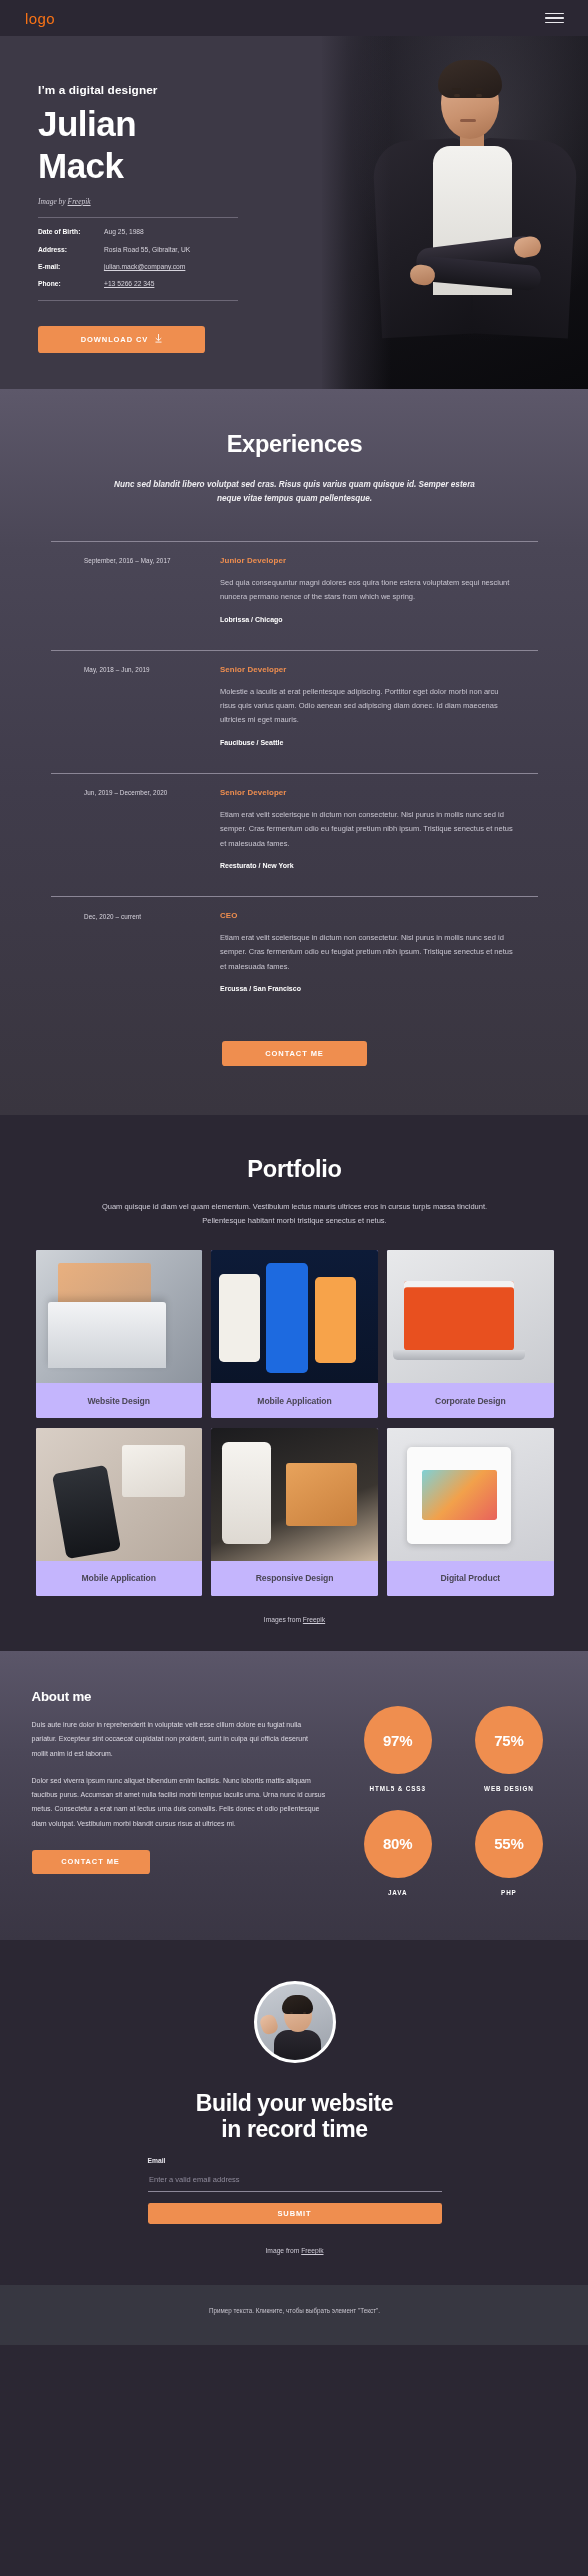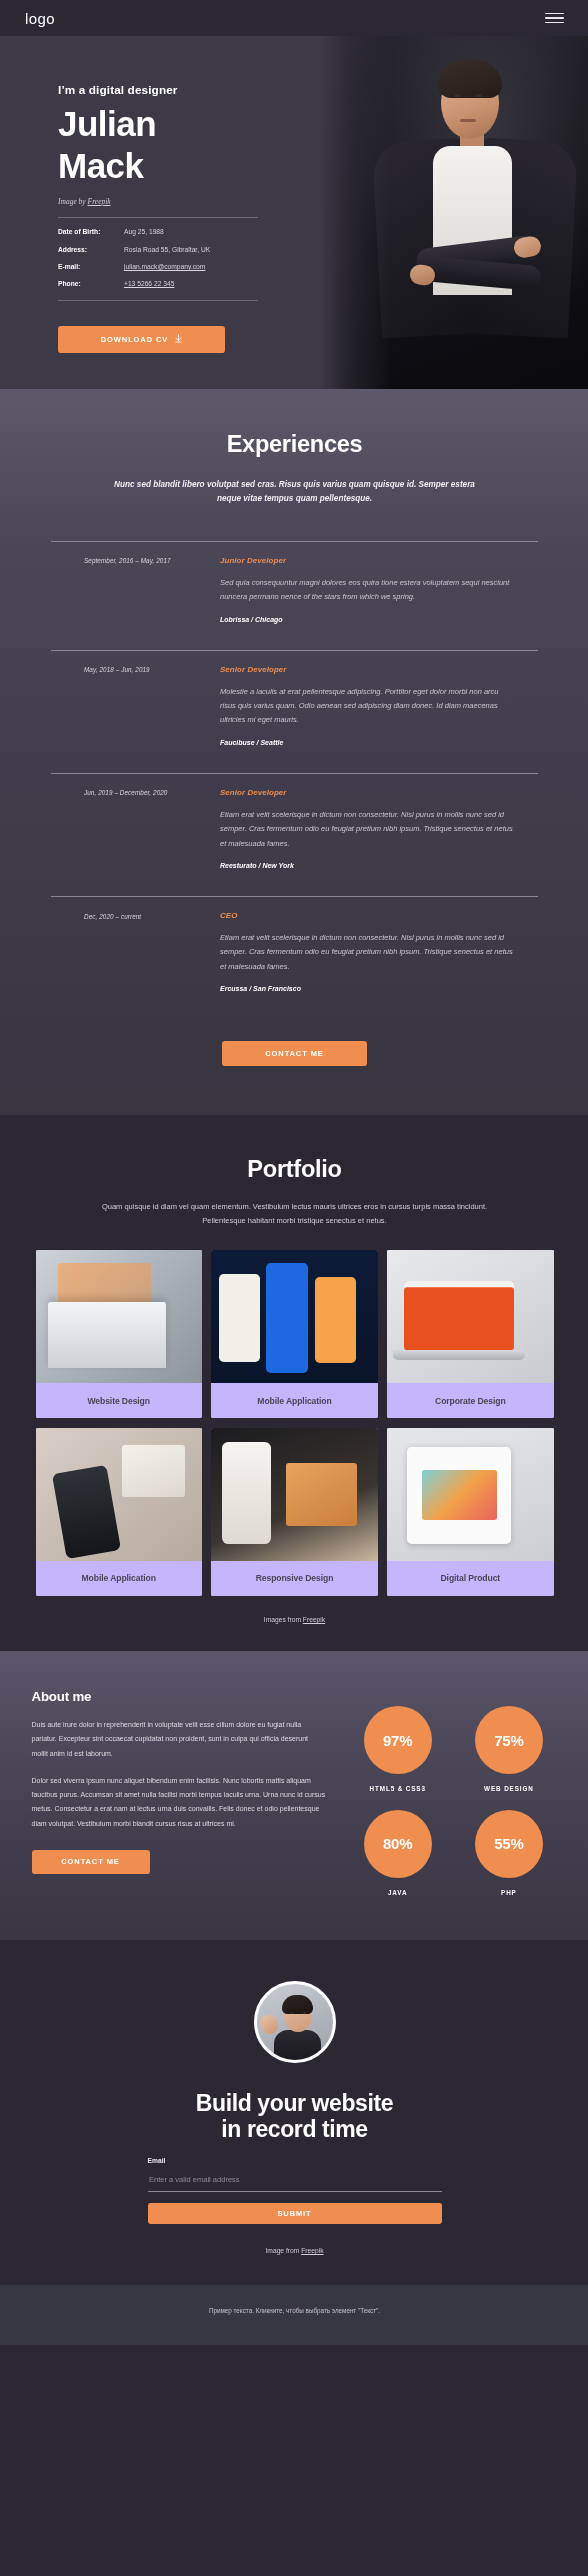--- a/index.html
+++ b/index.html
@@ -18,35 +18,35 @@
     background: #2b2733;
     display: flex;
     align-items: center;
     justify-content: space-between;
     padding: 0 25px;
   }
   .logo {
     font-size: 15px;
     font-weight: 400;
     letter-spacing: 0.4px;
-    color: #ffffff;
+    color: #f97316;
   }
   .burger { width: 19px; display: flex; flex-direction: column; gap: 3.1px; cursor: pointer; }
   .burger span { display: block; height: 1.6px; background: #e9e8ec; border-radius: 0.8px; }
 
   
   .hero {
     position: relative;
     background: #3d3946;
     min-height: 334px;
     display: flex;
   }
   .hero-left {
     width: 338px;
-    padding: 47px 0 36px 58px;
+    padding: 47px 0 36px 38px;
     position: relative;
     z-index: 3;
   }
   .hero-kicker {
     font-size: 11.8px;
     font-weight: 700;
     letter-spacing: 0.1px;
     margin-bottom: 9.4px;
   }
   .hero-name {
@@ -150,21 +150,21 @@
   .sec-sub {
     width: 369px;
     margin: 0 auto 36px;
     text-align: center;
     font-size: 8.2px;
     font-style: italic;
     font-weight: 700;
     line-height: 1.62;
     color: #efeef1;
   }
-  .exp-list { width: 487px; margin: 0 auto; font-style: italic; }
+  .exp-list { width: 487px; margin: 0 auto; }
   .exp-item { border-top: 0.8px solid #8b8696; display: flex; padding: 14px 0 27px; }
   .exp-date {
     width: 169px;
     flex: none;
     font-size: 6.3px;
     color: #d9d6df;
     padding-left: 33px;
     padding-top: 1.6px;
     letter-spacing: 0.1px;
   }

